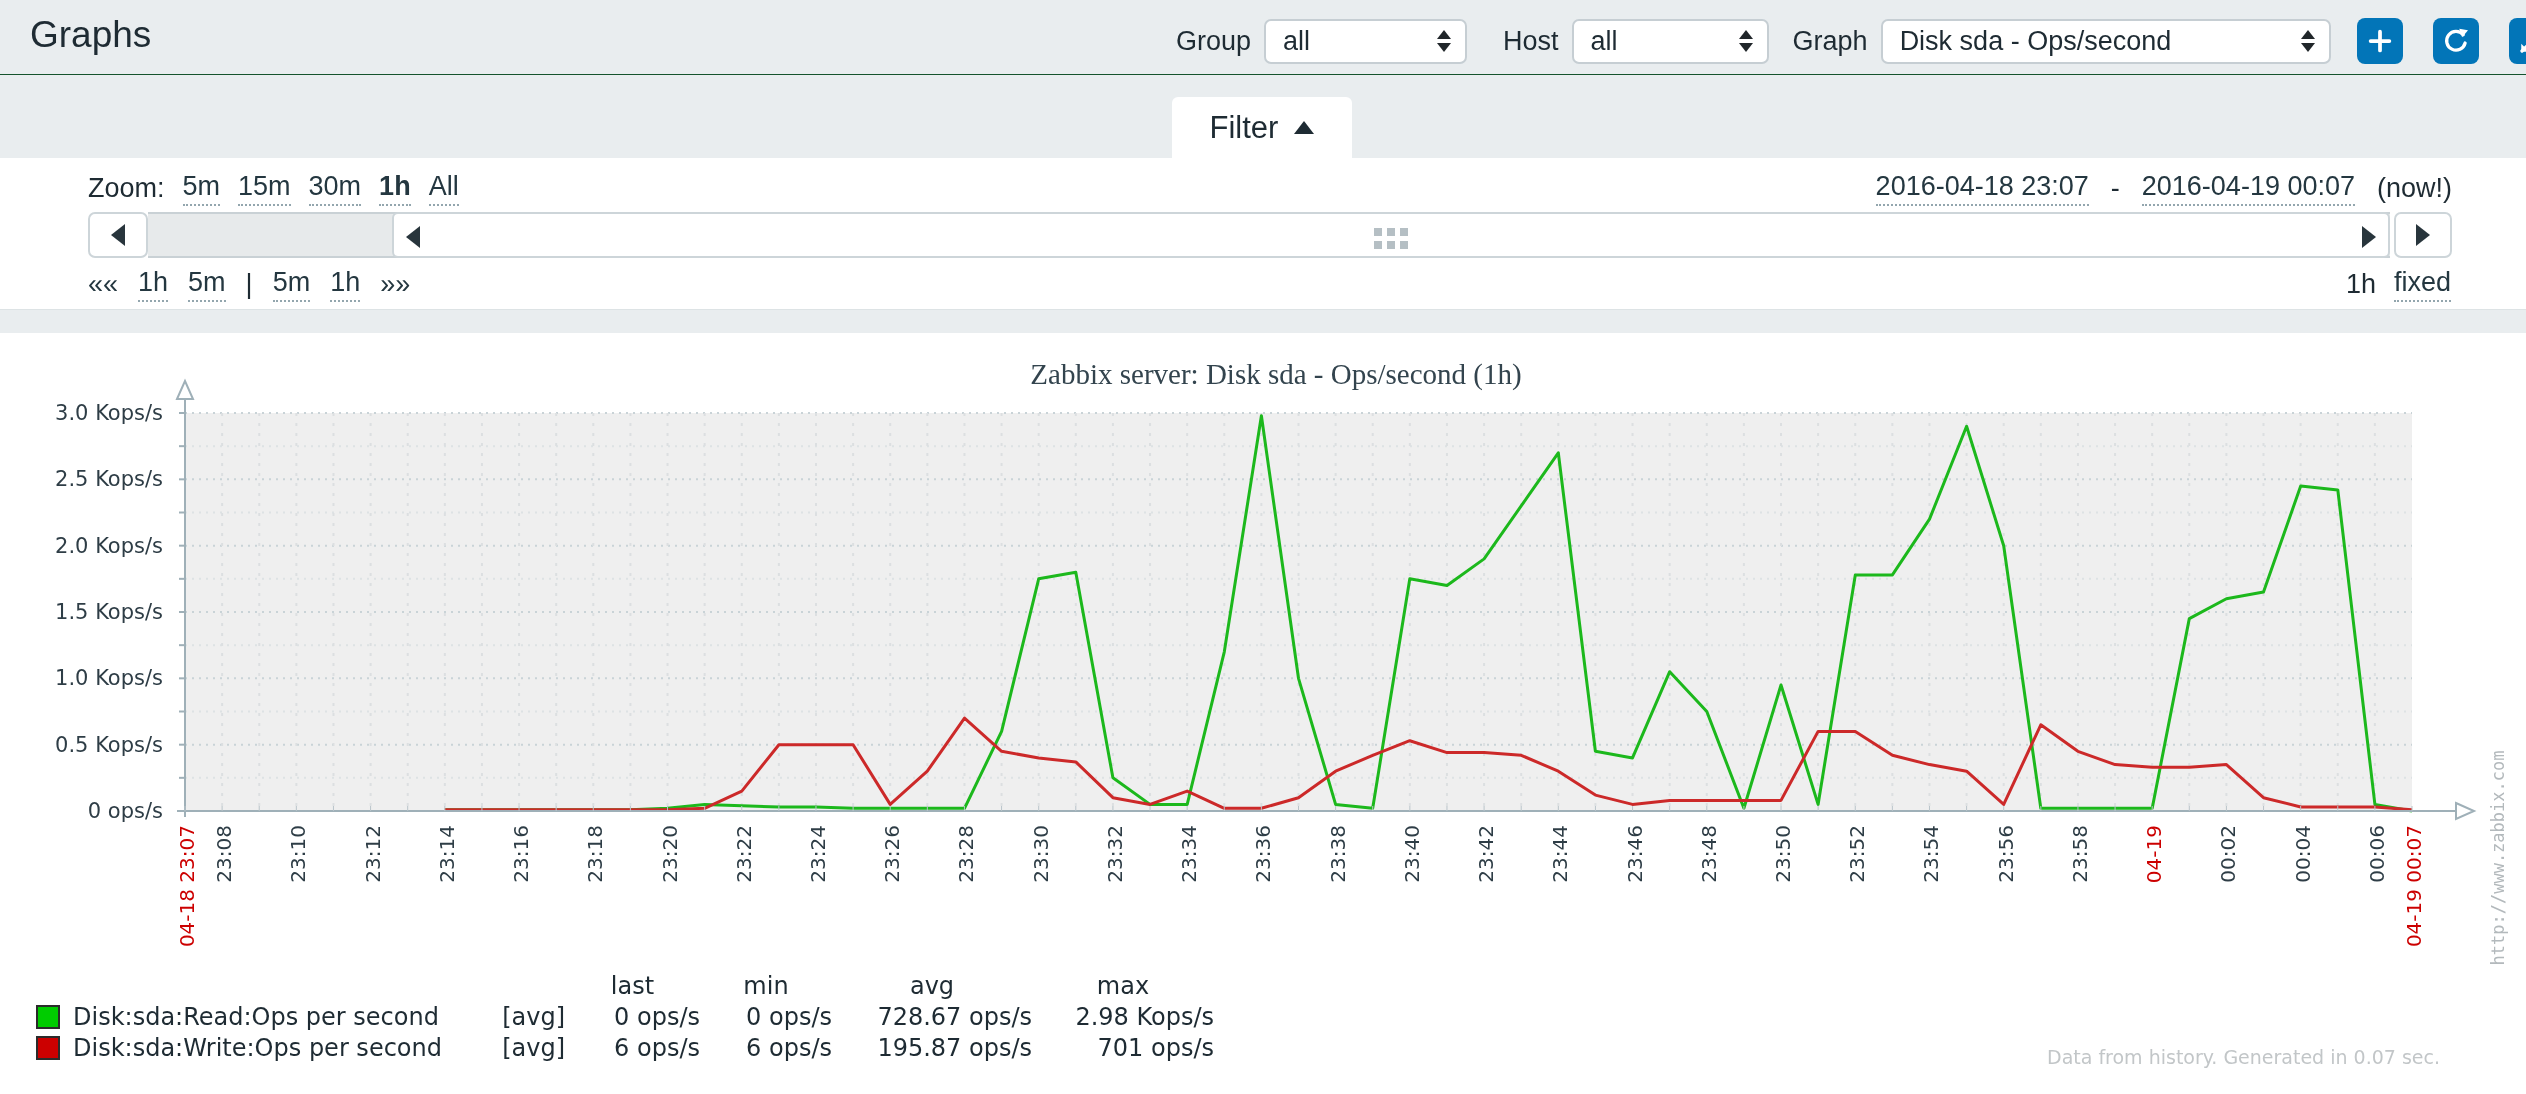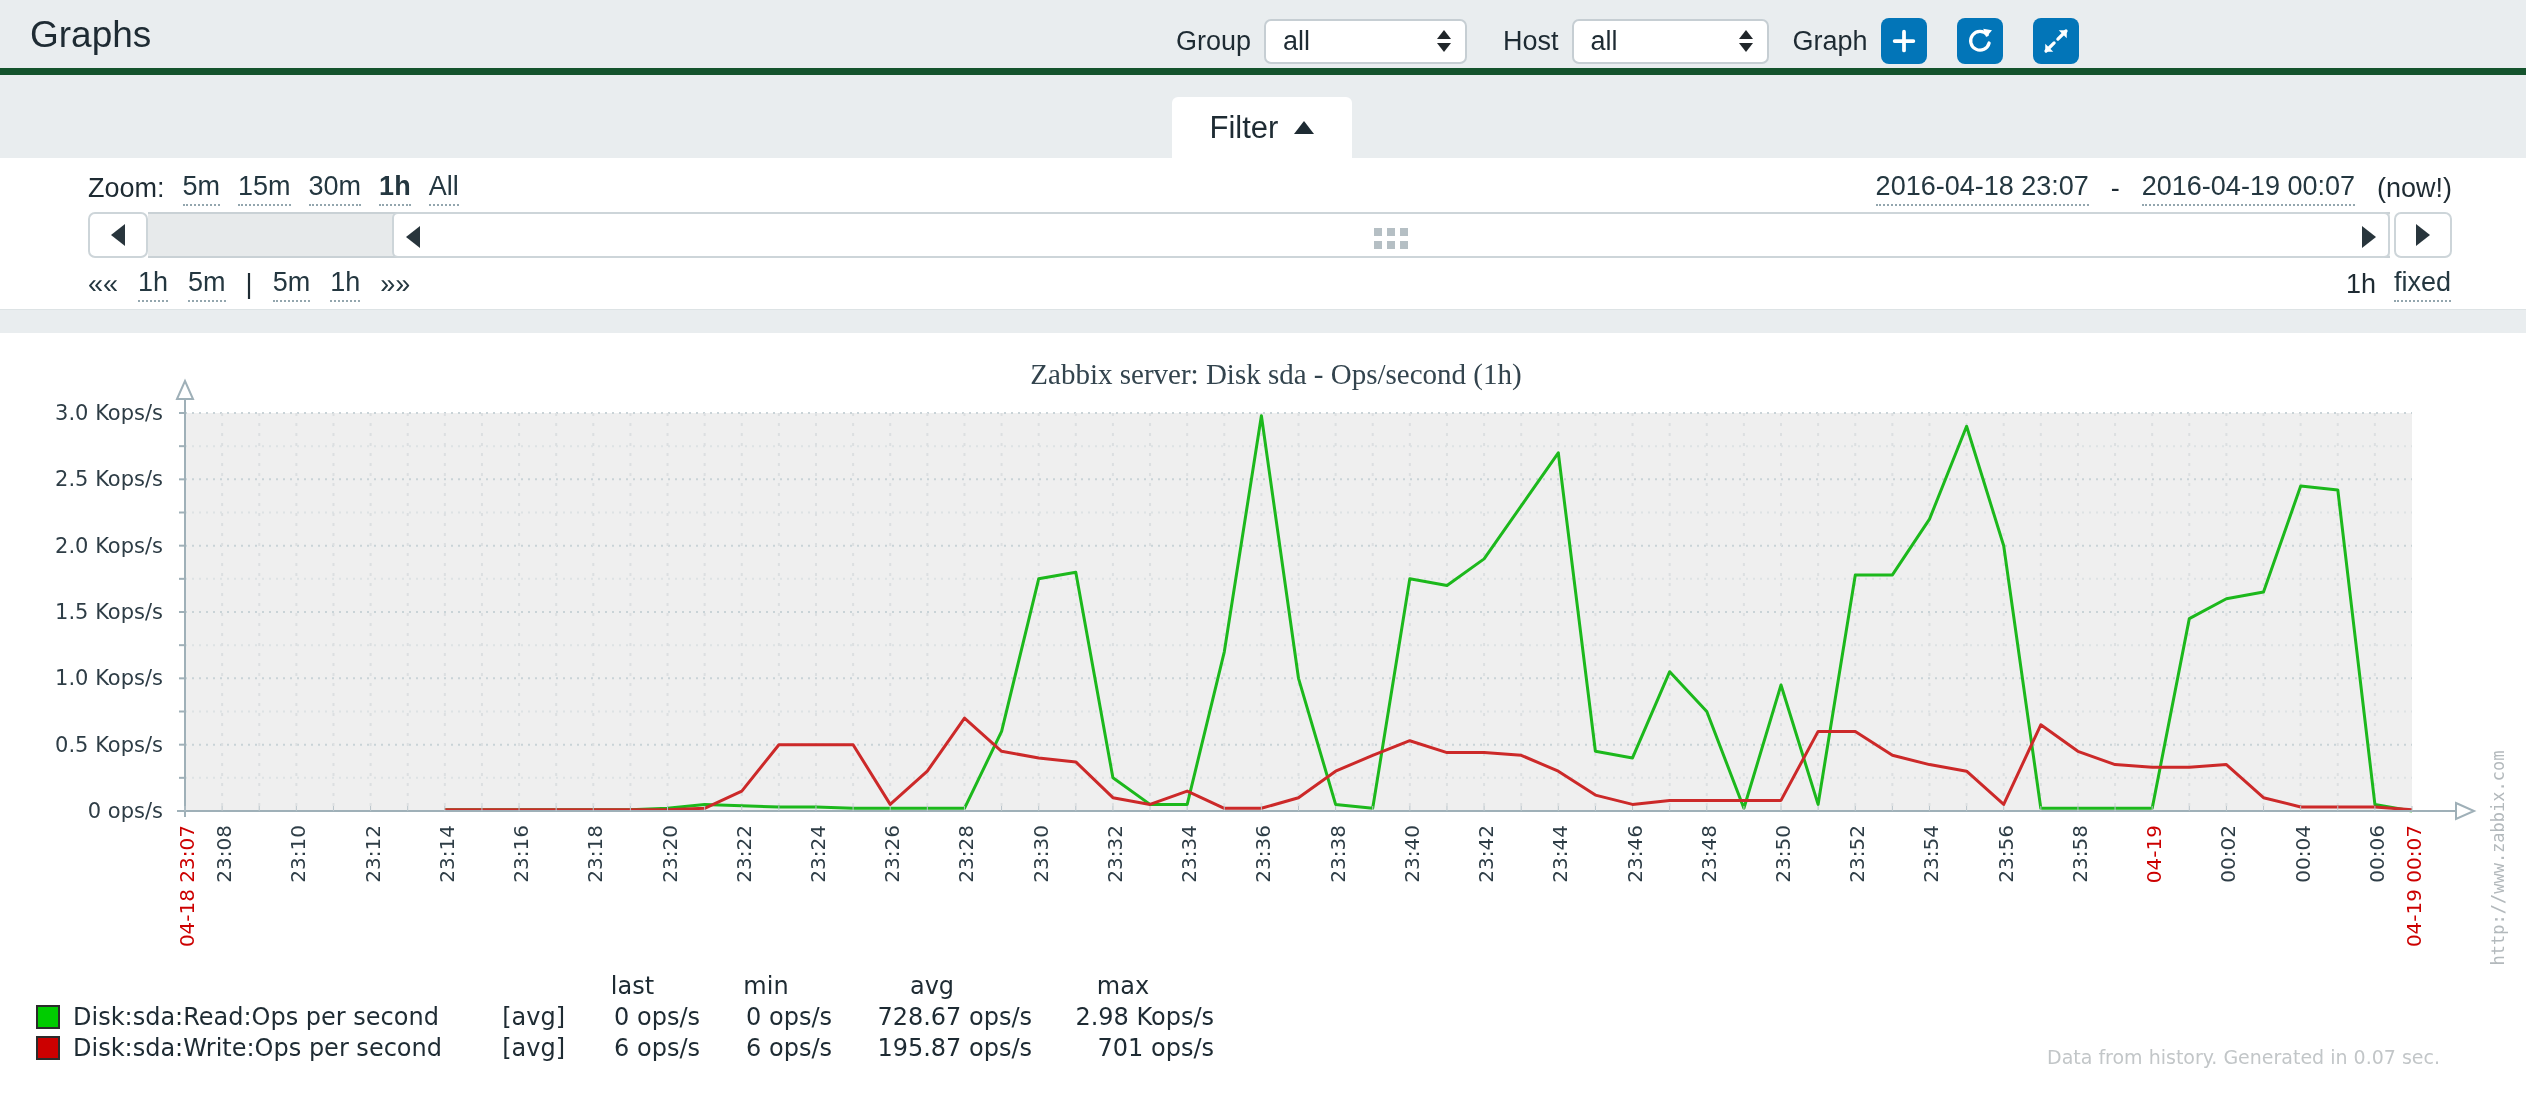--- a/index.html
+++ b/index.html
@@ -3,21 +3,21 @@
 <meta charset="utf-8">
 <style>
   *{margin:0;padding:0;box-sizing:border-box}
   html,body{width:2526px;height:1094px}
   body{position:relative;background:#e9edef;font-family:"Liberation Sans",sans-serif;color:#1e2b33;overflow:hidden}
   a{color:#243740;text-decoration:none;cursor:pointer}
   .dot{border-bottom:2px dotted #93a6ae;padding-bottom:2px}
   .bold{font-weight:700}
 
   
-  .top-header{position:absolute;left:0;top:0;width:2526px;height:75px;border-bottom:7px solid #14532d}
+  .top-header{position:absolute;left:0;top:0;width:2526px;height:75px;border-bottom:1px solid #14532d}
   .page-title{position:absolute;left:30px;top:14px;font-size:37px;font-weight:400;color:#1e2b33}
   .controls{position:absolute;left:1176px;top:18px;height:46px;display:flex;align-items:center}
   .ctl-label{font-size:27px;margin-right:13px}
   .select{height:45px;background:#fff;border:2px solid #c6ced3;border-radius:7px;display:flex;align-items:center;justify-content:space-between;padding:0 14px 0 17px;font-size:27px;cursor:pointer}
   .sel-group{width:203px;margin-right:36px}
   .sel-host{width:197px;margin-right:24px}
   .sel-graph{width:450px;margin-right:26px}
   .sarr{display:flex;flex-direction:column;align-items:center}
   .sarr .up{width:0;height:0;border-left:7px solid transparent;border-right:7px solid transparent;border-bottom:9px solid #20262a;margin-bottom:4px}
   .sarr .dn{width:0;height:0;border-left:7px solid transparent;border-right:7px solid transparent;border-top:9px solid #20262a}
@@ -82,20 +82,27 @@
     </div>
     <span class="ctl-label">Host</span>
     <div class="select sel-host">
       <span>all</span>
       <span class="sarr">
           <i class="up"></i>
           <i class="dn"></i>
         </span>
     </div>
     <span class="ctl-label">Graph</span>
+    <div class="select sel-graph">
+      <span>Disk sda - Ops/second</span>
+      <span class="sarr">
+          <i class="up"></i>
+          <i class="dn"></i>
+        </span>
+    </div>
     <button class="blue-btn">
       <span>
           <svg width="30" height="30" viewBox="0 0 24 24">
             <path d="M12 4.5v15M4.5 12h15" stroke="#fff" stroke-width="3" stroke-linecap="round" fill="none"></path>
           </svg>
         </span>
     </button>
     <button class="blue-btn">
       <span>
           <svg width="30" height="30" viewBox="0 0 24 24">

